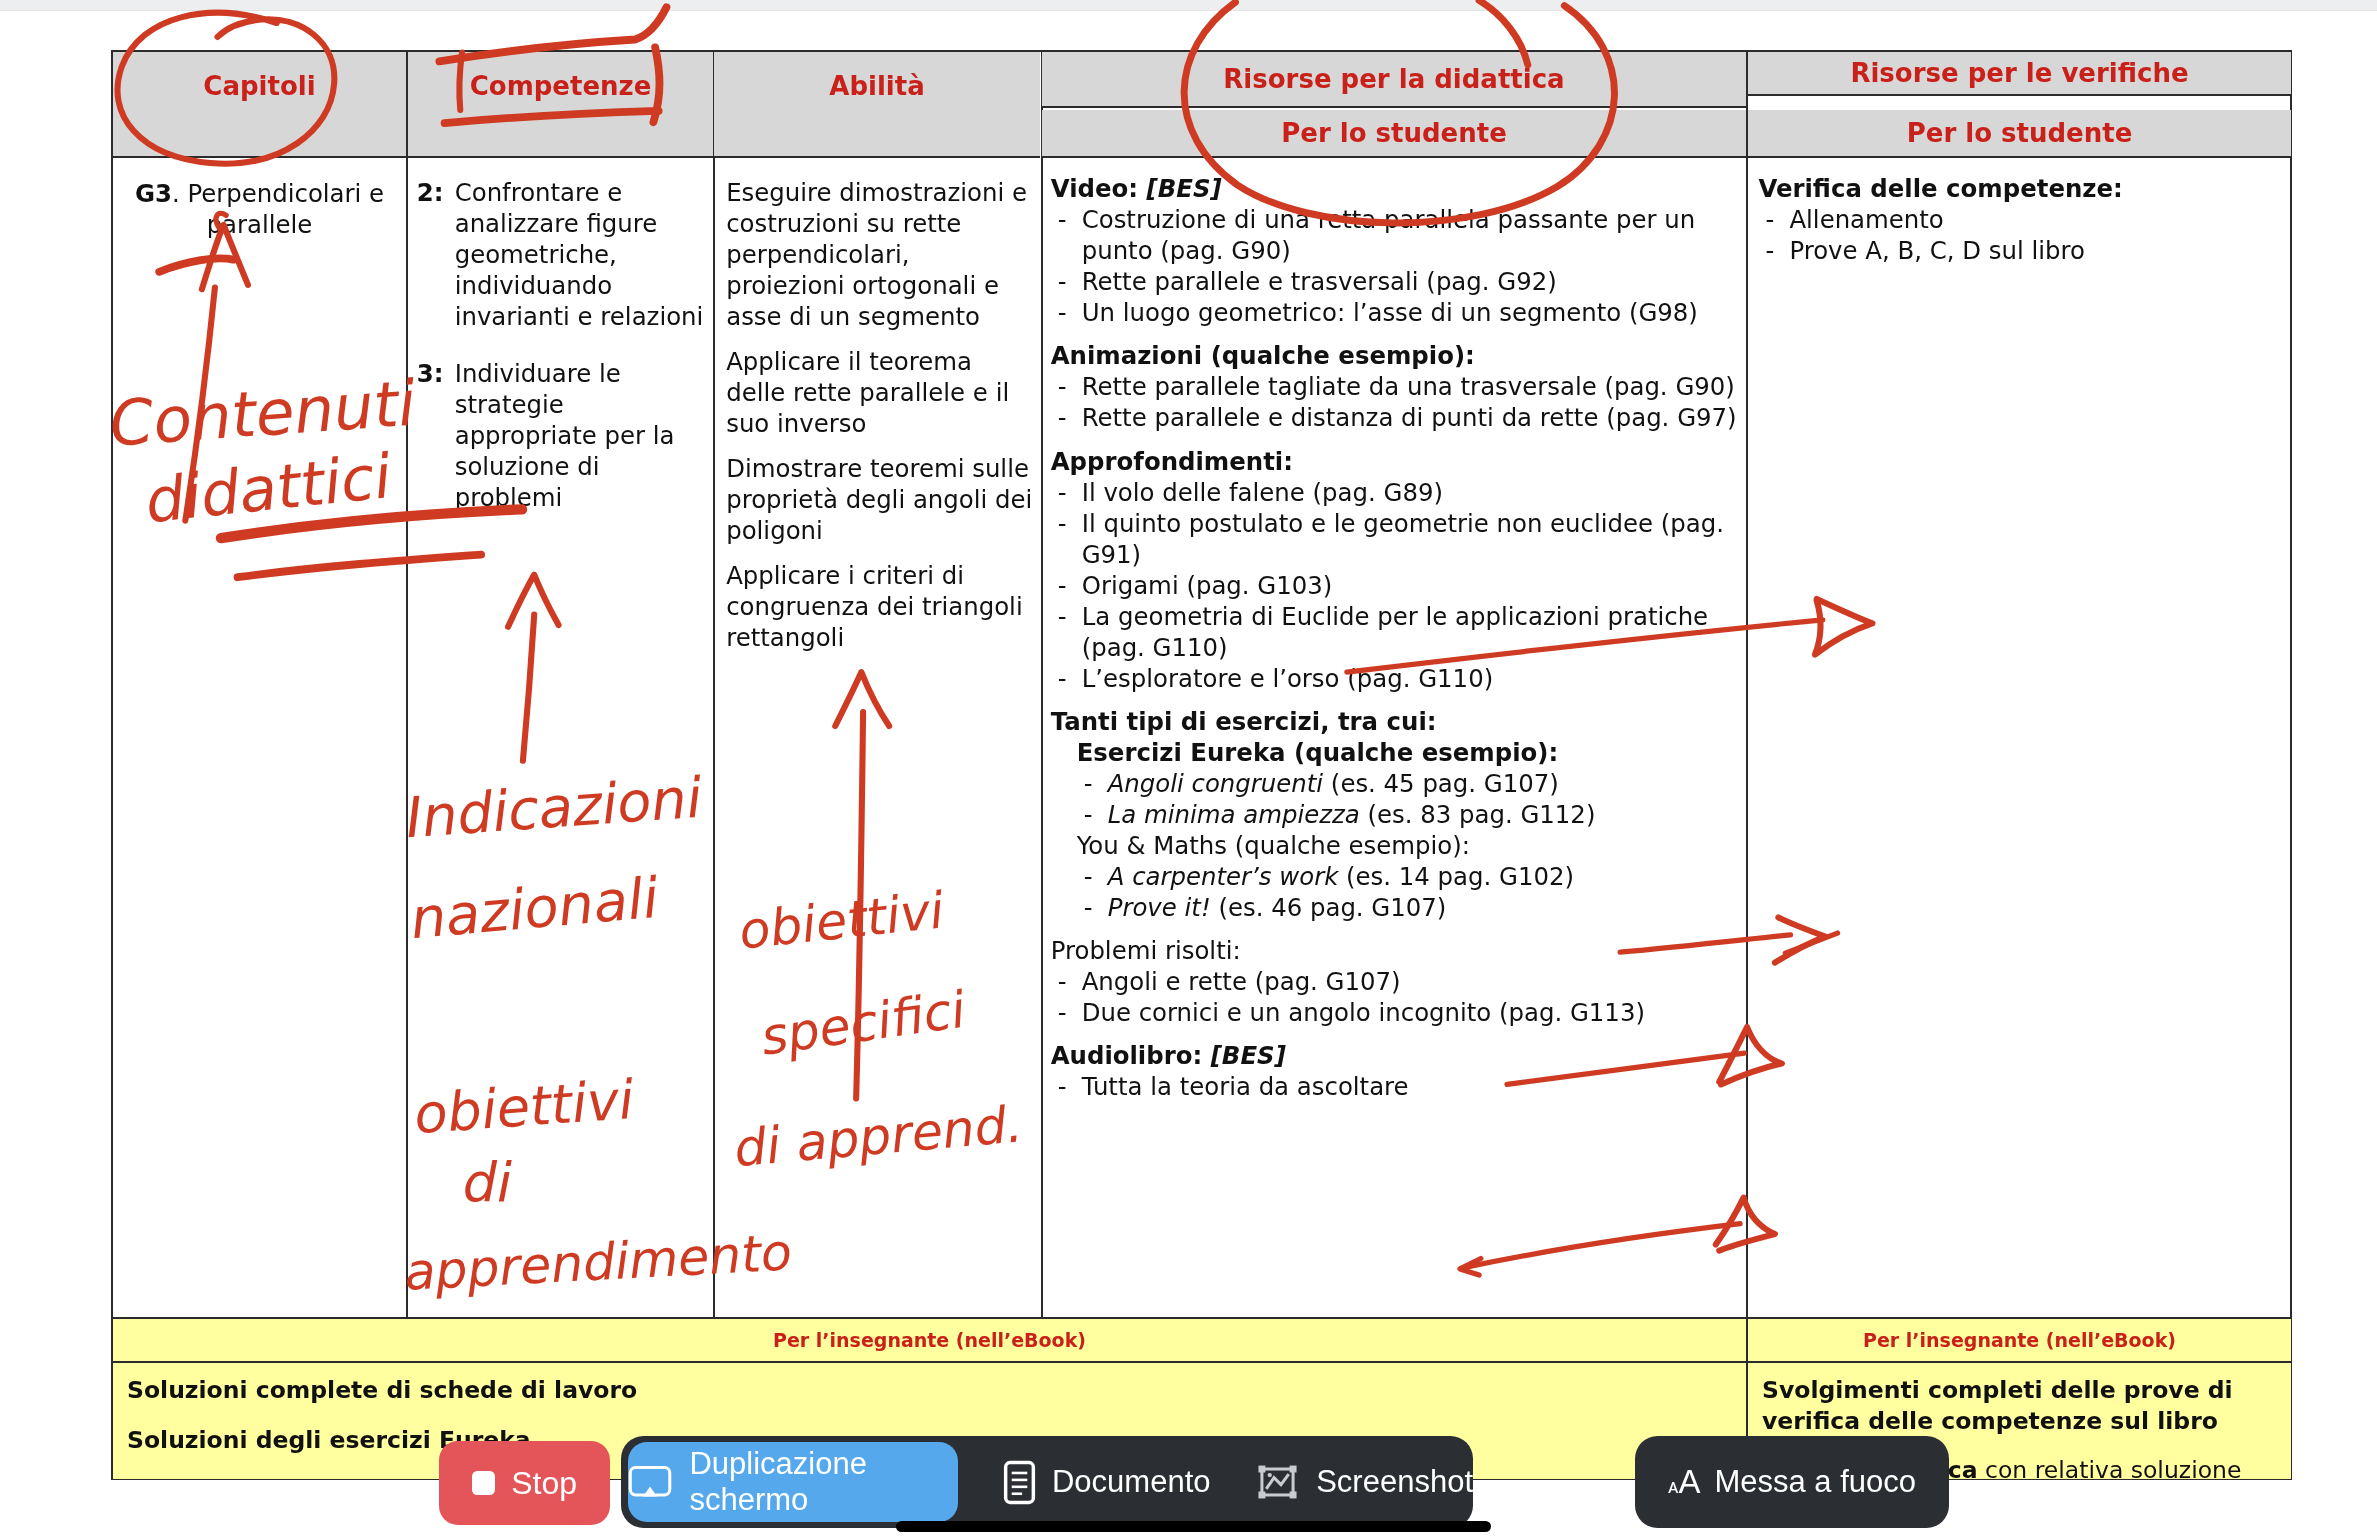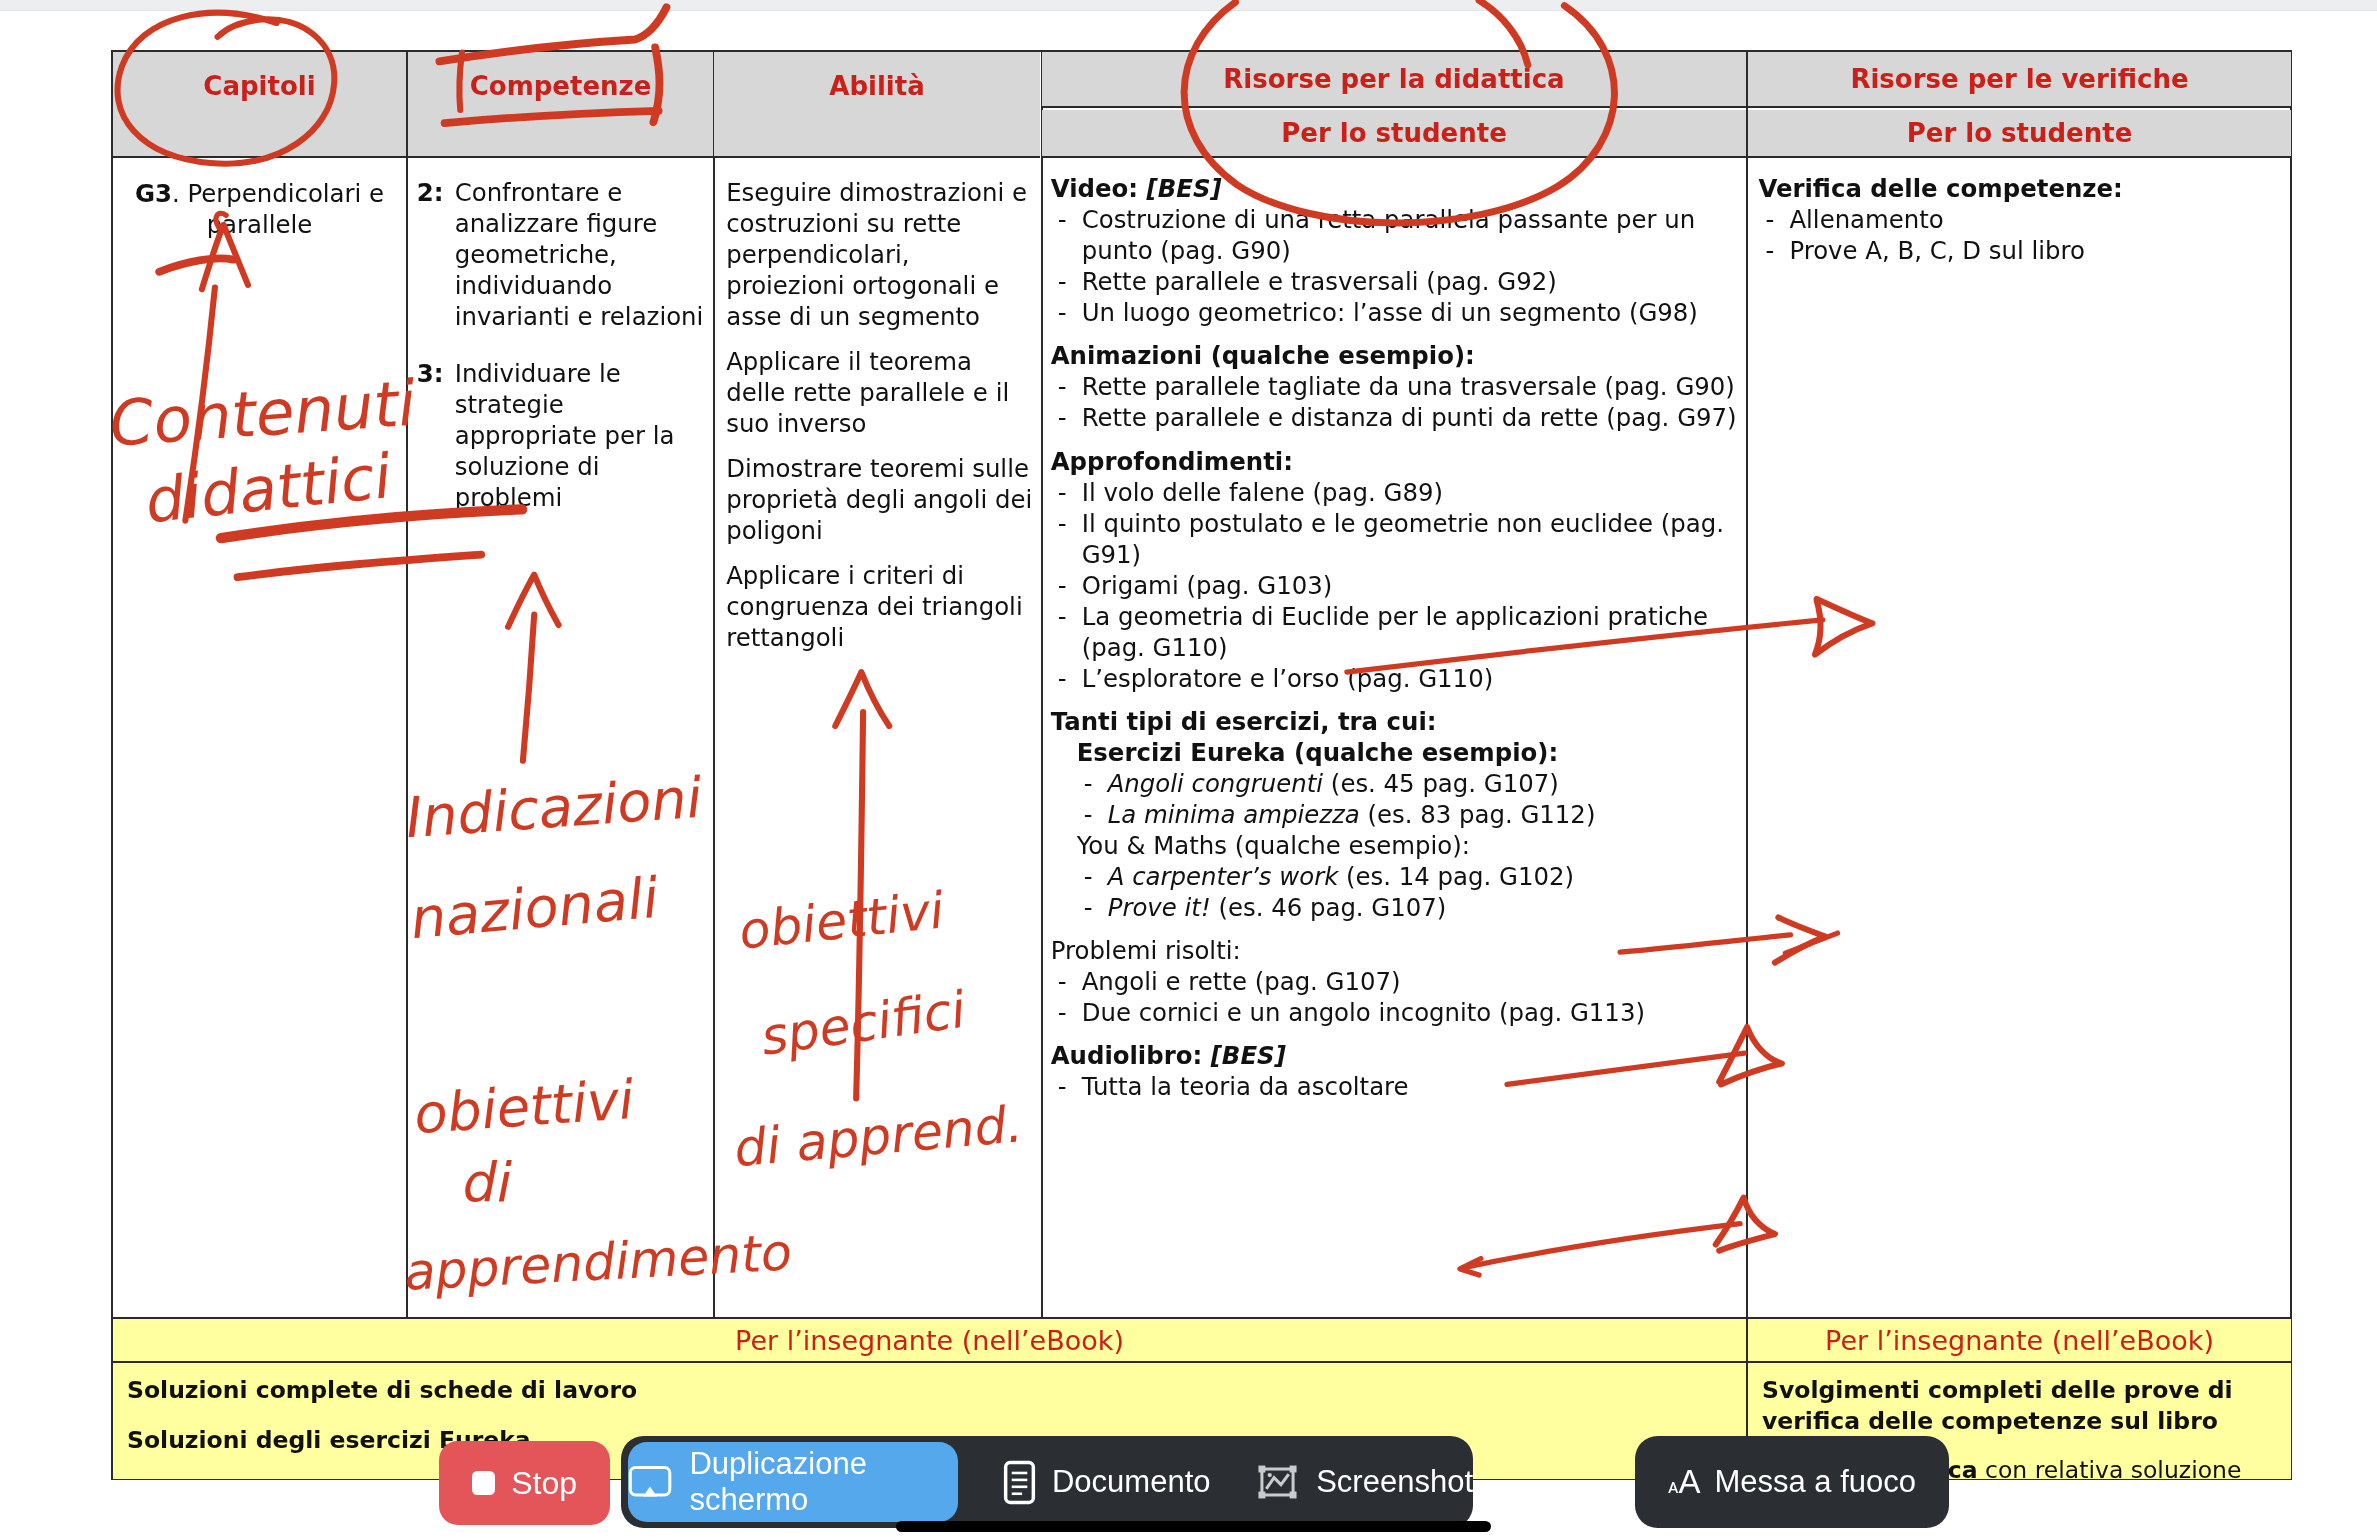--- a/index.html
+++ b/index.html
@@ -12,21 +12,21 @@
 
   
   .doc-table{position:absolute;left:111px;top:50px;width:2181px;height:1430px;border:2.6px solid #2b2b2b;box-sizing:border-box;background:#fff;}
   .cell{position:absolute;box-sizing:border-box;}
   .vline{position:absolute;top:0;bottom:0;width:1.7px;background:#2b2b2b;}
   .hdr{background:#d7d7d7;border-bottom:2.6px solid #2b2b2b;color:#c9211a;font-weight:bold;font-size:26px;text-align:center;}
   .hdr-tall{padding-top:19px;}
   .hdr-mid{display:flex;align-items:center;justify-content:center;}
   .body-cell{font-size:24.4px;line-height:31px;color:#111;}
   .yellow{background:#ffff9f;}
-  .ins-hdr{color:#c9211a;font-weight:normal;font-size:27px;display:flex;align-items:center;justify-content:center;border-top:2.6px solid #2b2b2b;border-bottom:2.6px solid #2b2b2b;}
+  .ins-hdr{color:#c9211a;font-weight:bold;font-size:19px;display:flex;align-items:center;justify-content:center;border-top:2.6px solid #2b2b2b;border-bottom:2.6px solid #2b2b2b;}
   .ins-body{font-size:23.5px;line-height:30.5px;padding:12.2px 12.2px 0 14px;color:#111;}
   .ins-body .para{margin-bottom:19px;}
 
   .cap-cell{text-align:center;padding:17.4px 7px 0 7px;}
   .comp-cell{padding:15.7px 5.2px 0 8.7px;}
   .comp-item{display:flex;margin-bottom:26px;}
   .comp-item .num{font-weight:bold;width:38px;flex:0 0 38px;}
   .abil-cell{padding:15.7px 5.2px 0 12.2px;}
   .abil-cell .para{margin-bottom:14px;}
   .stud-cell{padding:12.2px 8.7px 0 8.7px;}
@@ -78,21 +78,21 @@
   </div>
   <div class="cell hdr hdr-tall" style="left:295px;top:0;width:305px;height:106px;">
     <span>Competenze</span>
   </div>
   <div class="cell hdr hdr-tall" style="left:601px;top:0;width:326px;height:106px;">
     <span>Abilità</span>
   </div>
   <div class="cell hdr hdr-mid" style="left:929px;top:0;width:704px;height:56px;">
     <span>Risorse per la didattica</span>
   </div>
-  <div class="cell hdr hdr-mid" style="left:1635px;top:0;width:543px;height:56px;">
+  <div class="cell hdr hdr-mid" style="left:1635px;top:0;width:543px;height:44px;">
     <span>Risorse per le verifiche</span>
   </div>
   <div class="cell hdr hdr-mid" style="left:929px;top:58px;width:704px;height:48px;">
     <span>Per lo studente</span>
   </div>
   <div class="cell hdr hdr-mid" style="left:1635px;top:58px;width:543px;height:48px;">
     <span>Per lo studente</span>
   </div>
 
   <div class="cell body-cell cap-cell" style="left:0;top:109px;width:293px;height:1318px;"><span style="font-weight: bold;">G3</span><span>. Perpendicolari e parallele</span></div>

